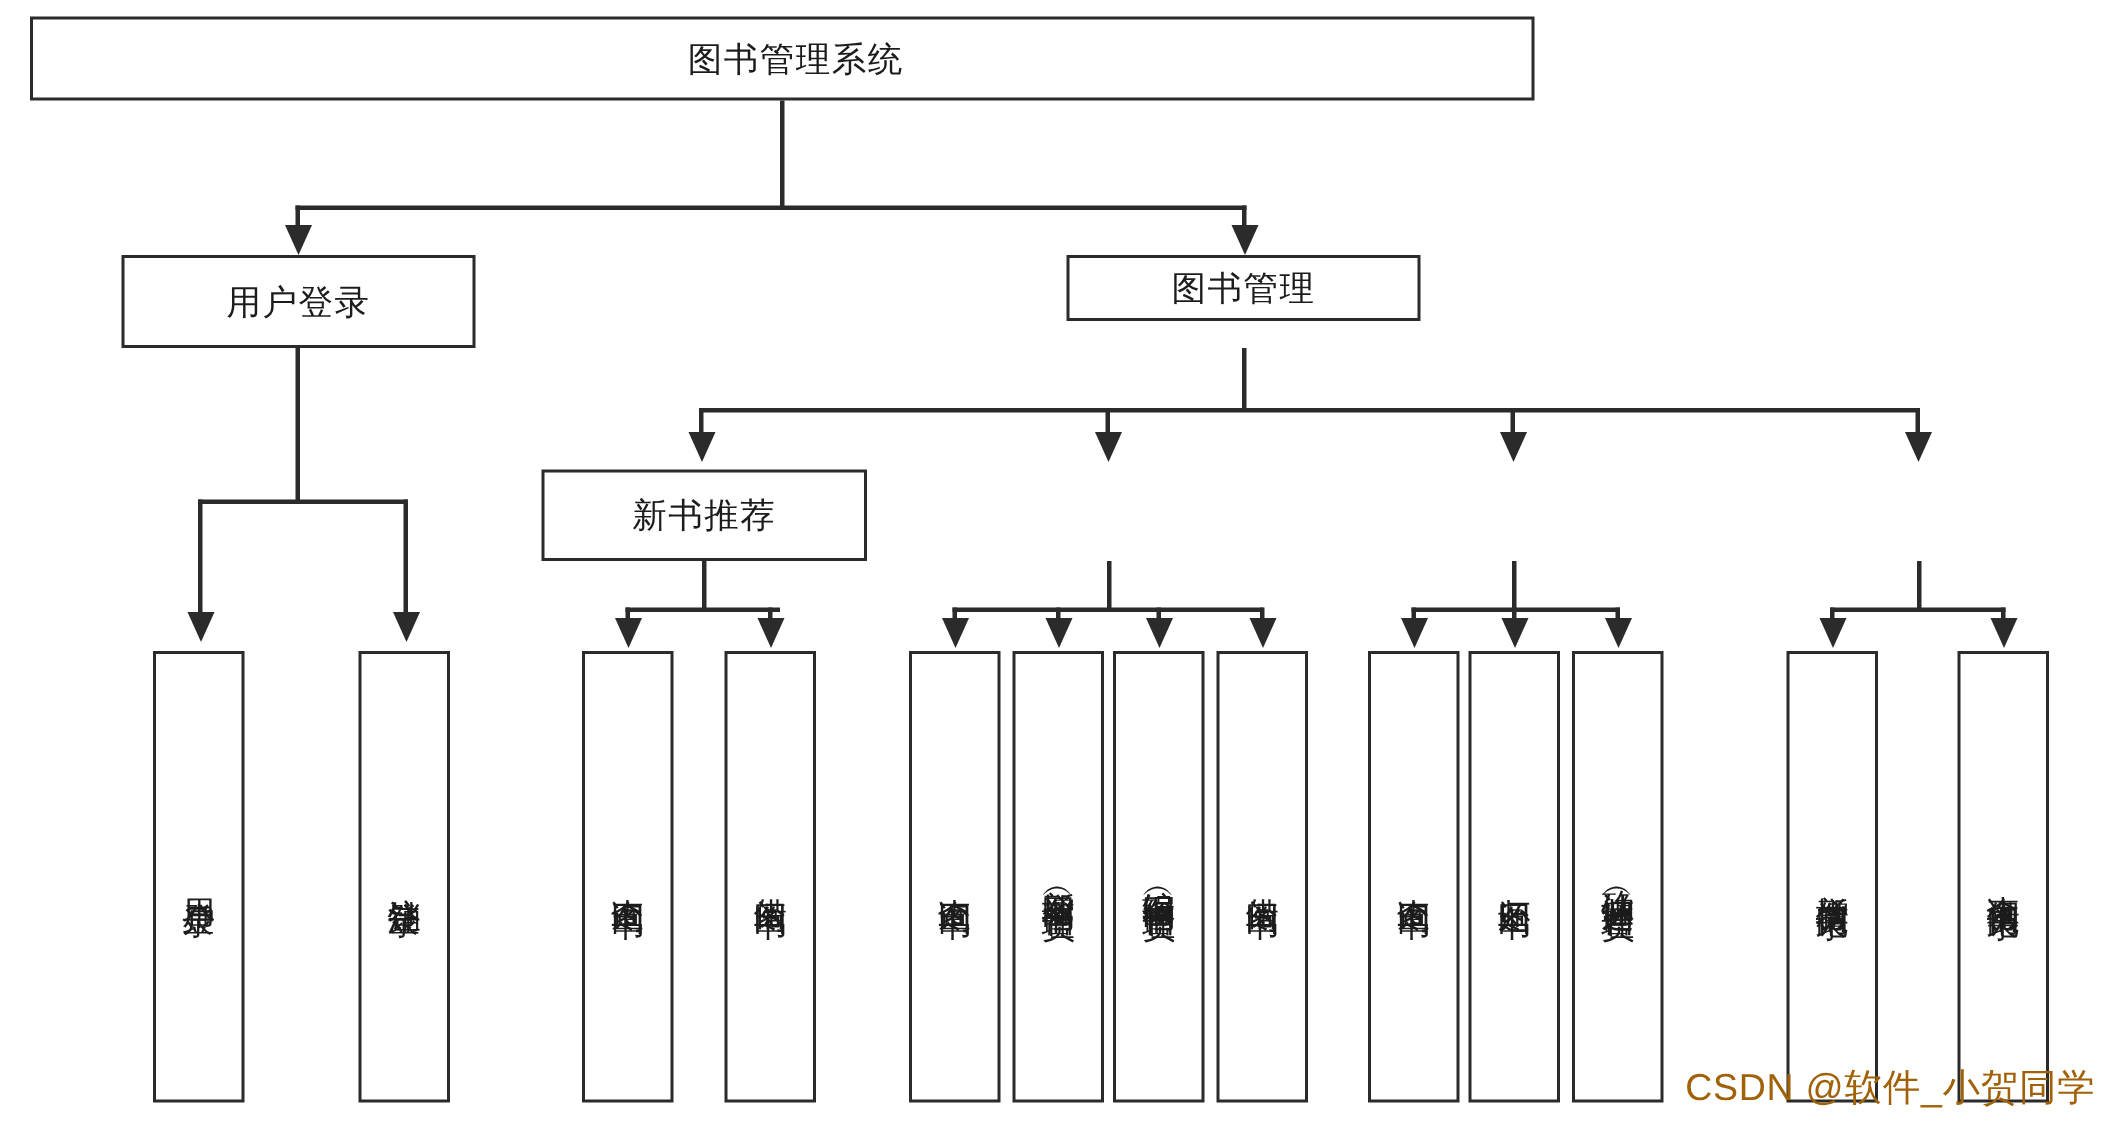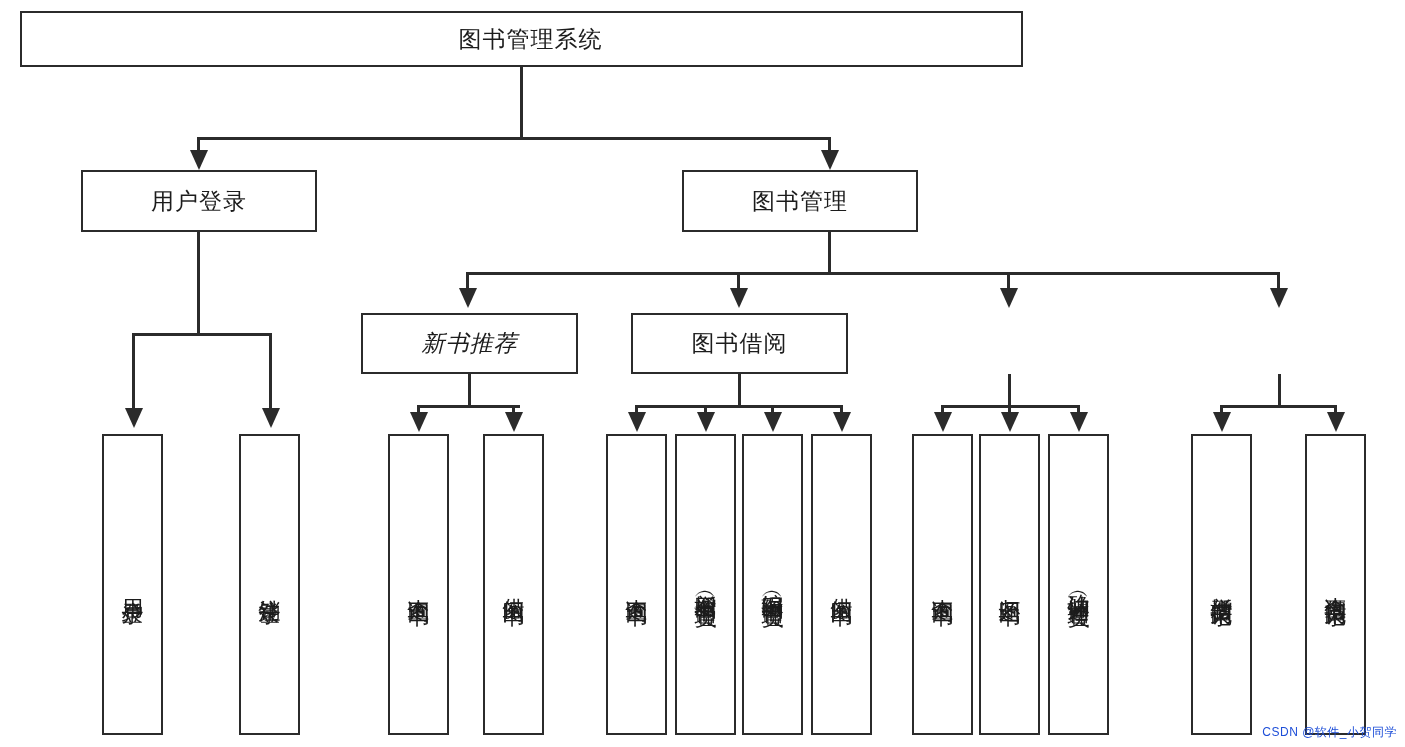--- a/index.html
+++ b/index.html
@@ -61,22 +61,22 @@
     width: 0;
     height: 0;
     border-left: 9px solid transparent;
     border-right: 9px solid transparent;
     border-top: 20px solid #2b2b2b;
   }
   #watermark {
     position: absolute;
     right: 8px;
     bottom: 6px;
-    font-size: 12px;
-    color: #1d4ed8;
+    font-size: 25px;
+    color: #a16207;
     letter-spacing: 0.5px;
     white-space: nowrap;
     pointer-events: none;
     margin-left: 24px;
   }
 </style>
 </head>
 <body>
 
 <div id="canvas">
@@ -90,21 +90,21 @@
   <div class="line hline" style="left:197px; top:137px; width:634px;"></div>
 
   <div class="line vline" style="left:197px; top:137px; height:18px;"></div>
   <div class="arrow" style="left:190px; top:150px;"></div>
   <div class="line vline" style="left:828px; top:137px; height:18px;"></div>
   <div class="arrow" style="left:821px; top:150px;"></div>
 
   <div class="node h" style="left:81px; top:170px; width:236px; height:62px;">
     <span>用户登录</span>
   </div>
-  <div class="node h" style="left:682px; top:170px; width:236px; height:62px;">
+  <div class="node h" style="left:711px; top:170px; width:236px; height:44px;">
     <span>图书管理</span>
   </div>
 
   <div class="line vline" style="left:197px; top:232px; height:103px;"></div>
   <div class="line hline" style="left:132px; top:333px; width:140px;"></div>
   <div class="line vline" style="left:132px; top:333px; height:80px;"></div>
   <div class="arrow" style="left:125px; top:408px;"></div>
   <div class="line vline" style="left:269px; top:333px; height:80px;"></div>
   <div class="arrow" style="left:262px; top:408px;"></div>
 
@@ -112,25 +112,22 @@
   <div class="line hline" style="left:466px; top:272px; width:812px;"></div>
   <div class="line vline" style="left:466px; top:272px; height:20px;"></div>
   <div class="arrow" style="left:459px; top:288px;"></div>
   <div class="line vline" style="left:737px; top:272px; height:20px;"></div>
   <div class="arrow" style="left:730px; top:288px;"></div>
   <div class="line vline" style="left:1007px; top:272px; height:20px;"></div>
   <div class="arrow" style="left:1000px; top:288px;"></div>
   <div class="line vline" style="left:1277px; top:272px; height:20px;"></div>
   <div class="arrow" style="left:1270px; top:288px;"></div>
 
-  <div class="node h" style="left:361px; top:313px; width:217px; height:61px;font-style:italic;">
+  <div class="node h" style="left:361px; top:313px; width:217px; height:61px;">
     <span>新书推荐</span>
-  </div>
-  <div class="node h" style="left:631px; top:313px; width:217px; height:61px;">
-    <span>图书借阅</span>
   </div>
 
   <div class="line vline" style="left:468px; top:374px; height:34px;"></div>
   <div class="line hline" style="left:417px; top:405px; width:103px;"></div>
   <div class="line vline" style="left:417px; top:405px; height:10px;"></div>
   <div class="arrow" style="left:410px; top:412px;"></div>
   <div class="line vline" style="left:512px; top:405px; height:10px;"></div>
   <div class="arrow" style="left:505px; top:412px;"></div>
 
   <div class="line vline" style="left:738px; top:374px; height:34px;"></div>

